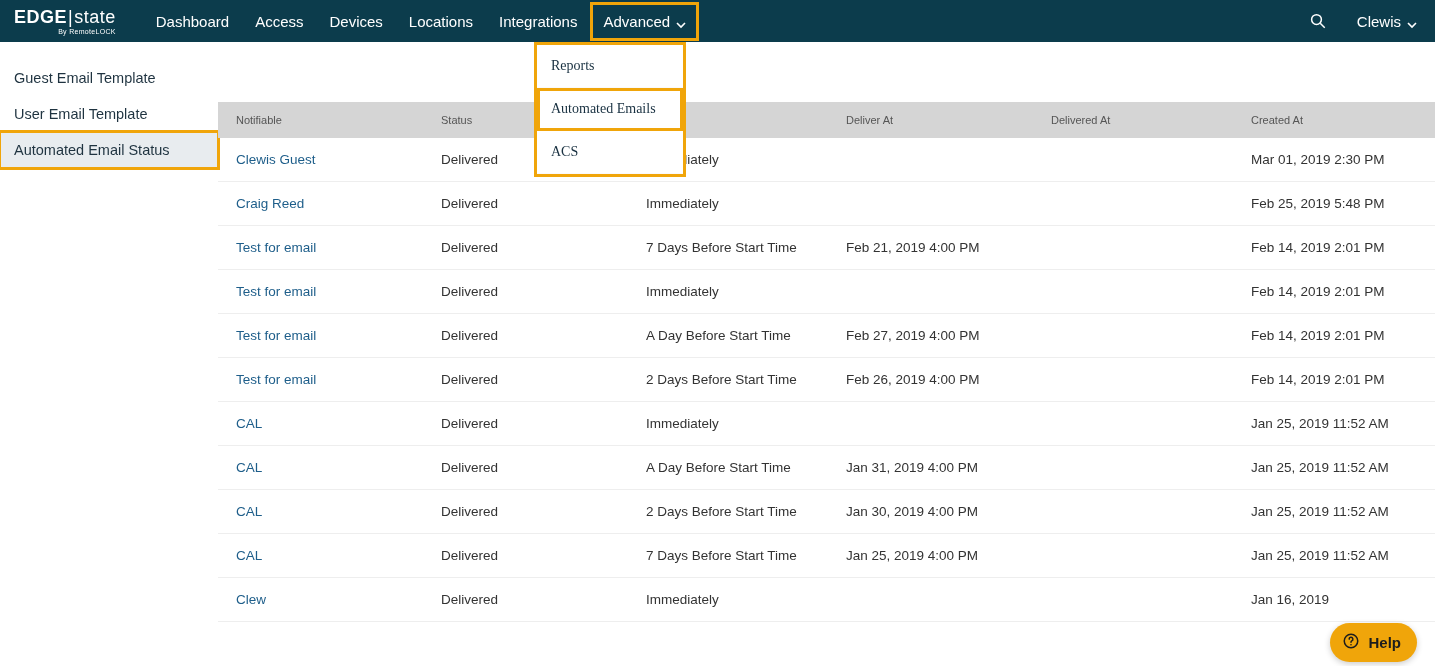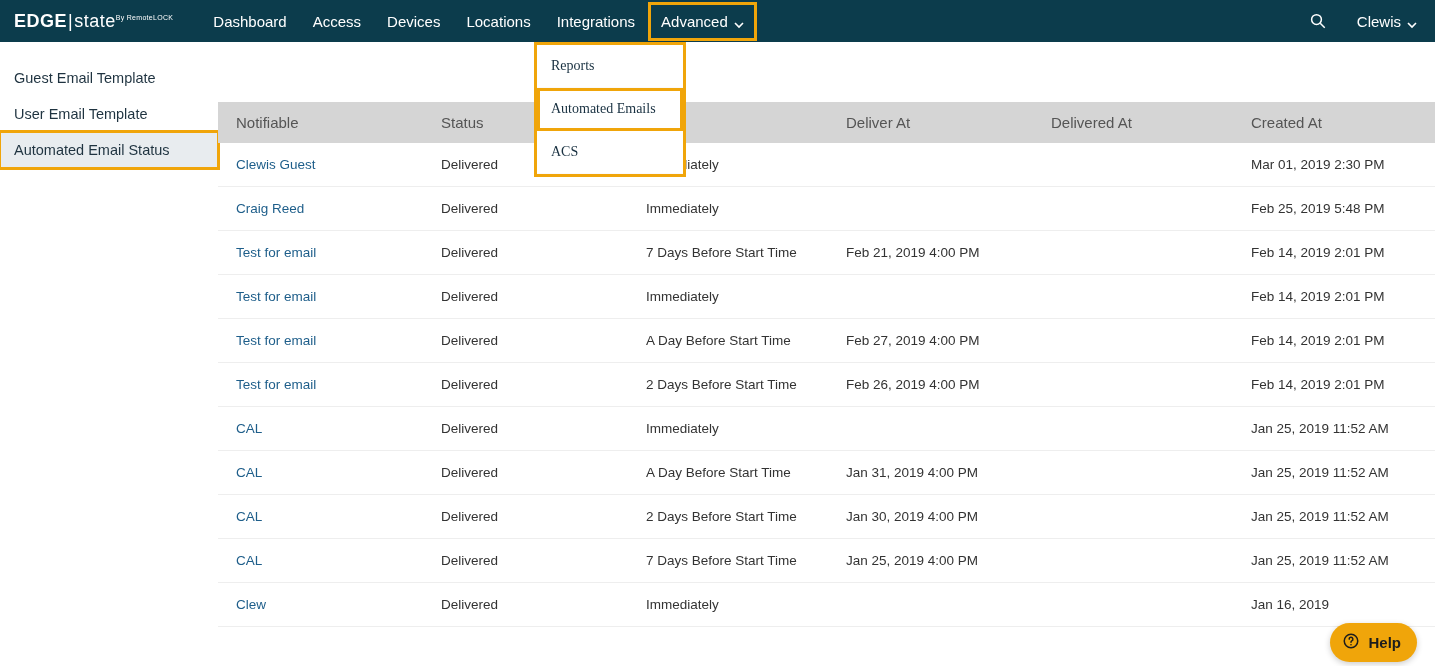--- a/index.html
+++ b/index.html
@@ -14,21 +14,21 @@
   .topbar {
     background: #0c3c4c;
     height: 42px;
     display: flex;
     align-items: center;
     color: #fff;
     padding: 0 18px 0 14px;
   }
   .logo {
     display: flex;
-    flex-direction: row;
+    flex-direction: column;
     justify-content: flex-end;
     margin-right: 28px;
     line-height: 1;
   }
   .logo-main {
     font-size: 18px;
     letter-spacing: 0.5px;
     font-weight: 600;
   }
   .logo-main .thin { font-weight: 300; }
@@ -104,21 +104,21 @@
   }
   table.data {
     width: 100%;
     border-collapse: collapse;
   }
   table.data thead th {
     background: #d5d5d5;
     font-weight: 400;
     text-align: left;
     padding: 12px 18px;
-    font-size: 15px;
+    font-size: 11px;
     color: #555;
   }
   table.data tbody td {
     padding: 14px 18px;
     font-size: 13.5px;
     border-bottom: 1px solid #eee;
     color: #333;
   }
   table.data tbody td.link { color: #1e5e8a; cursor:pointer; }
   

